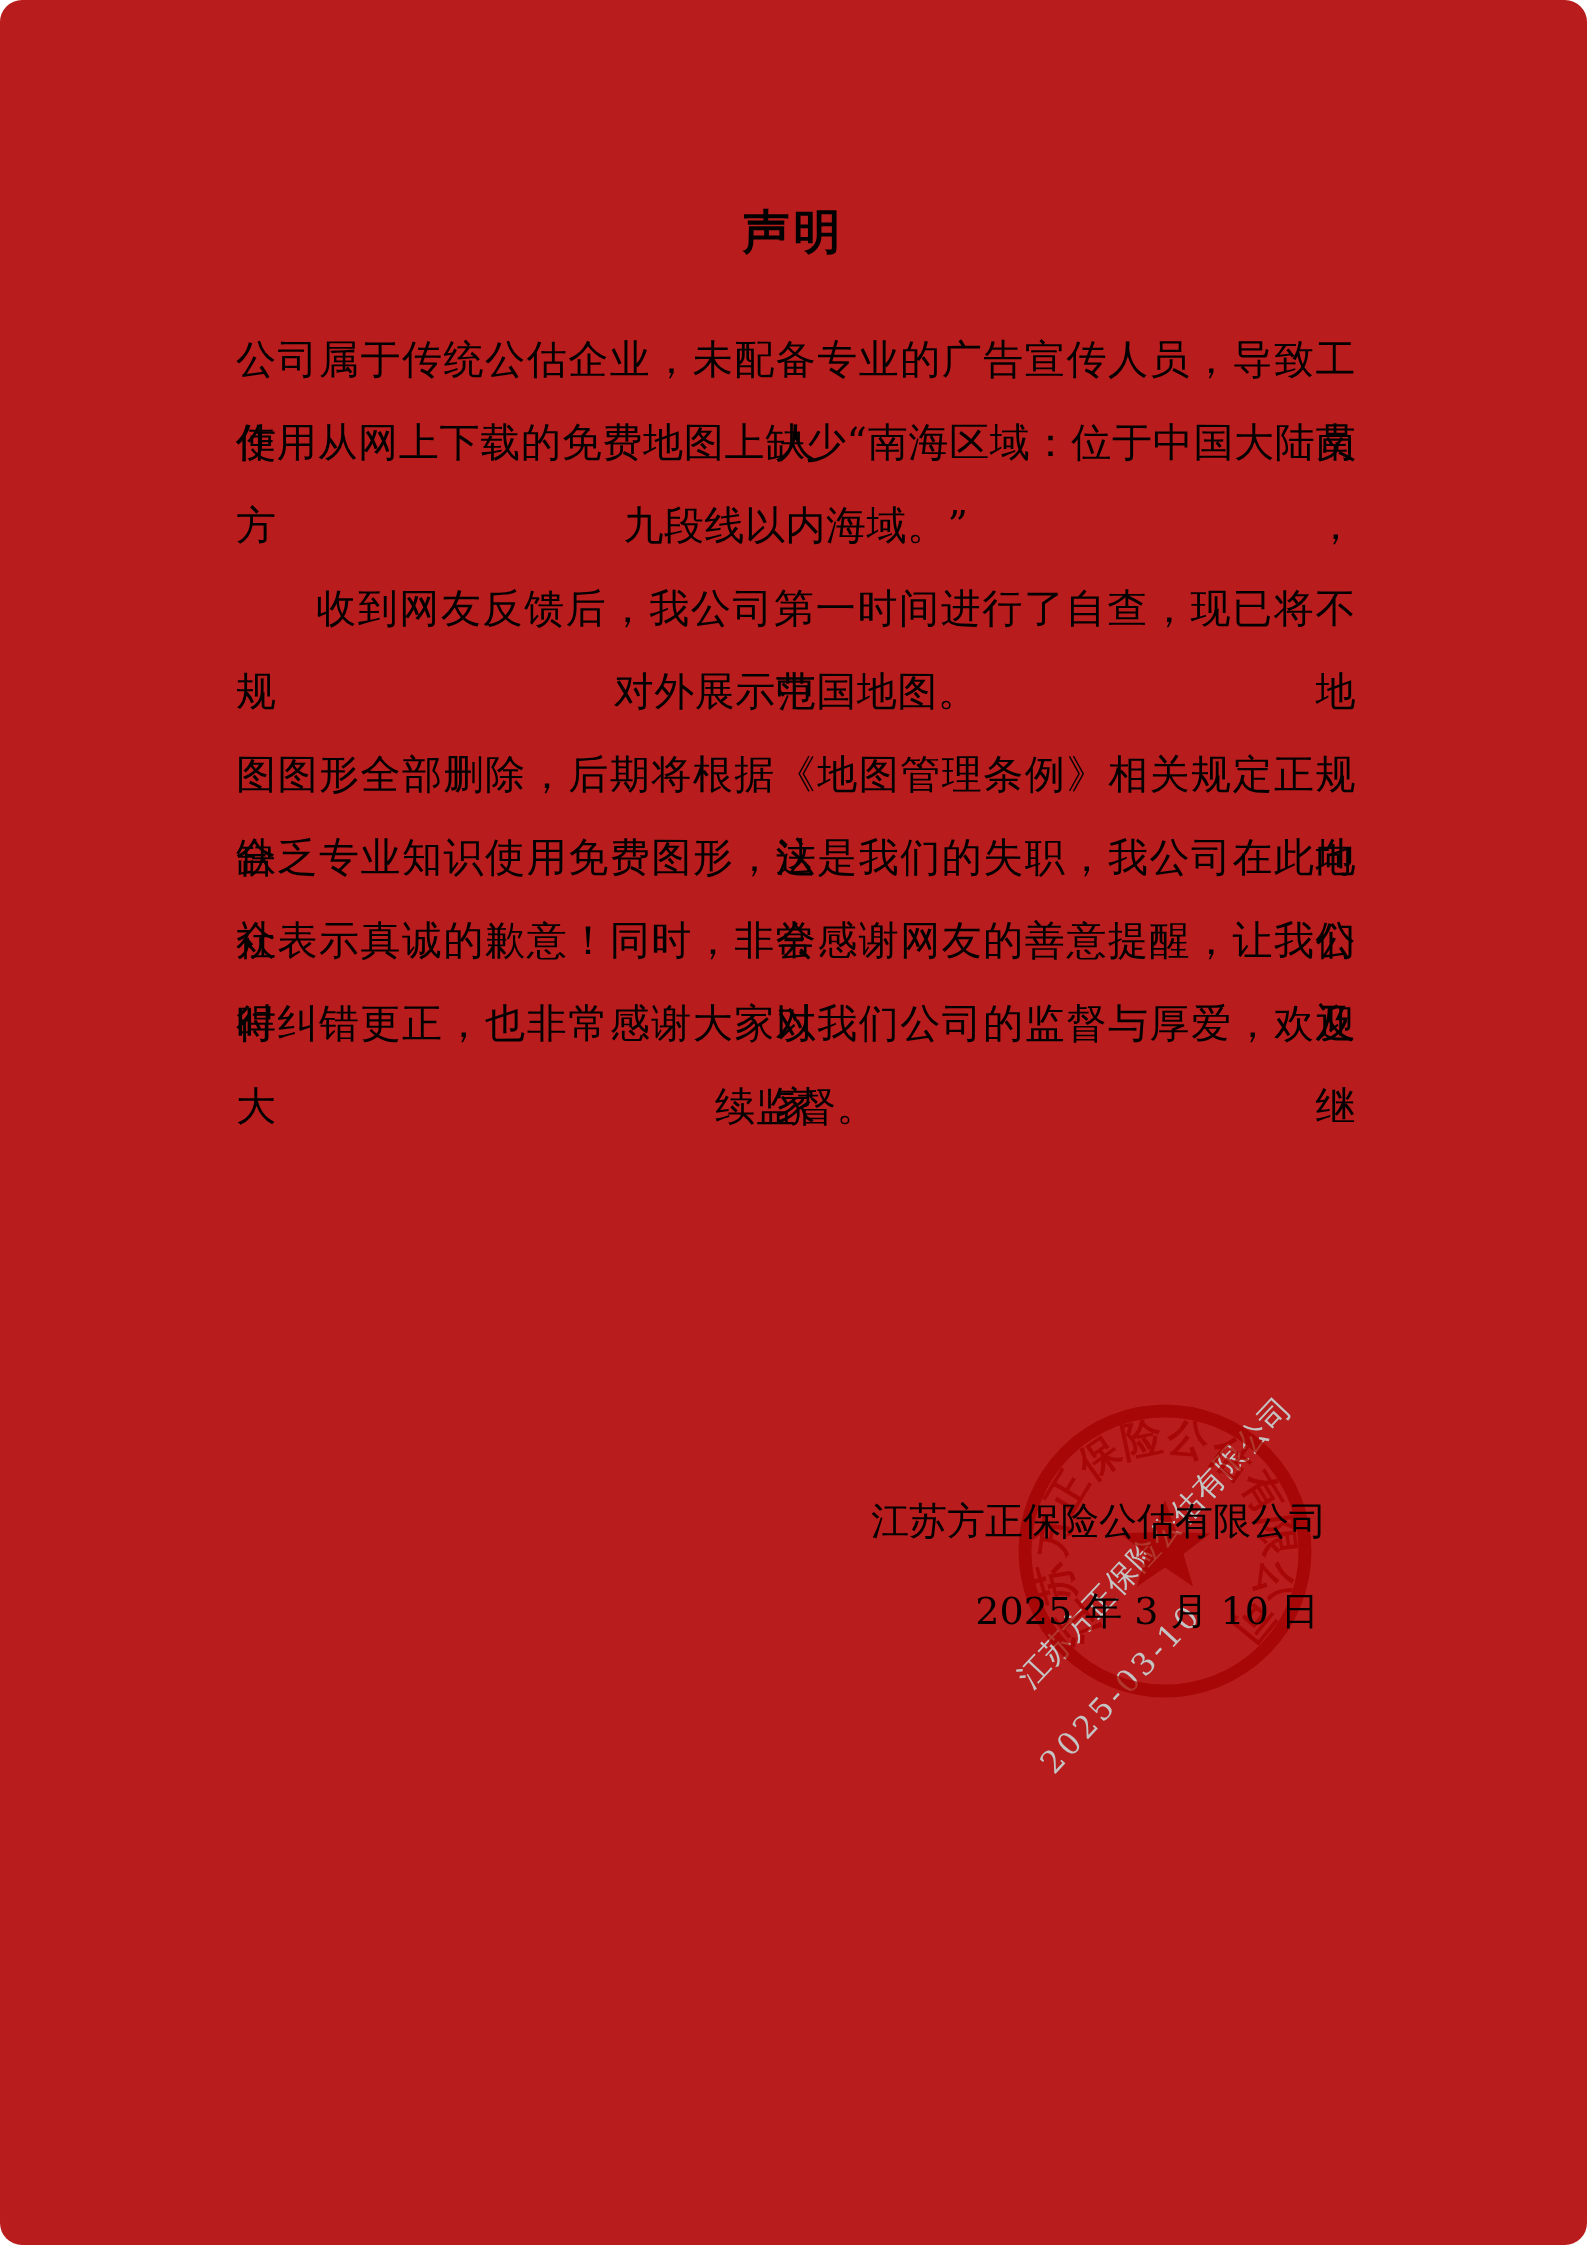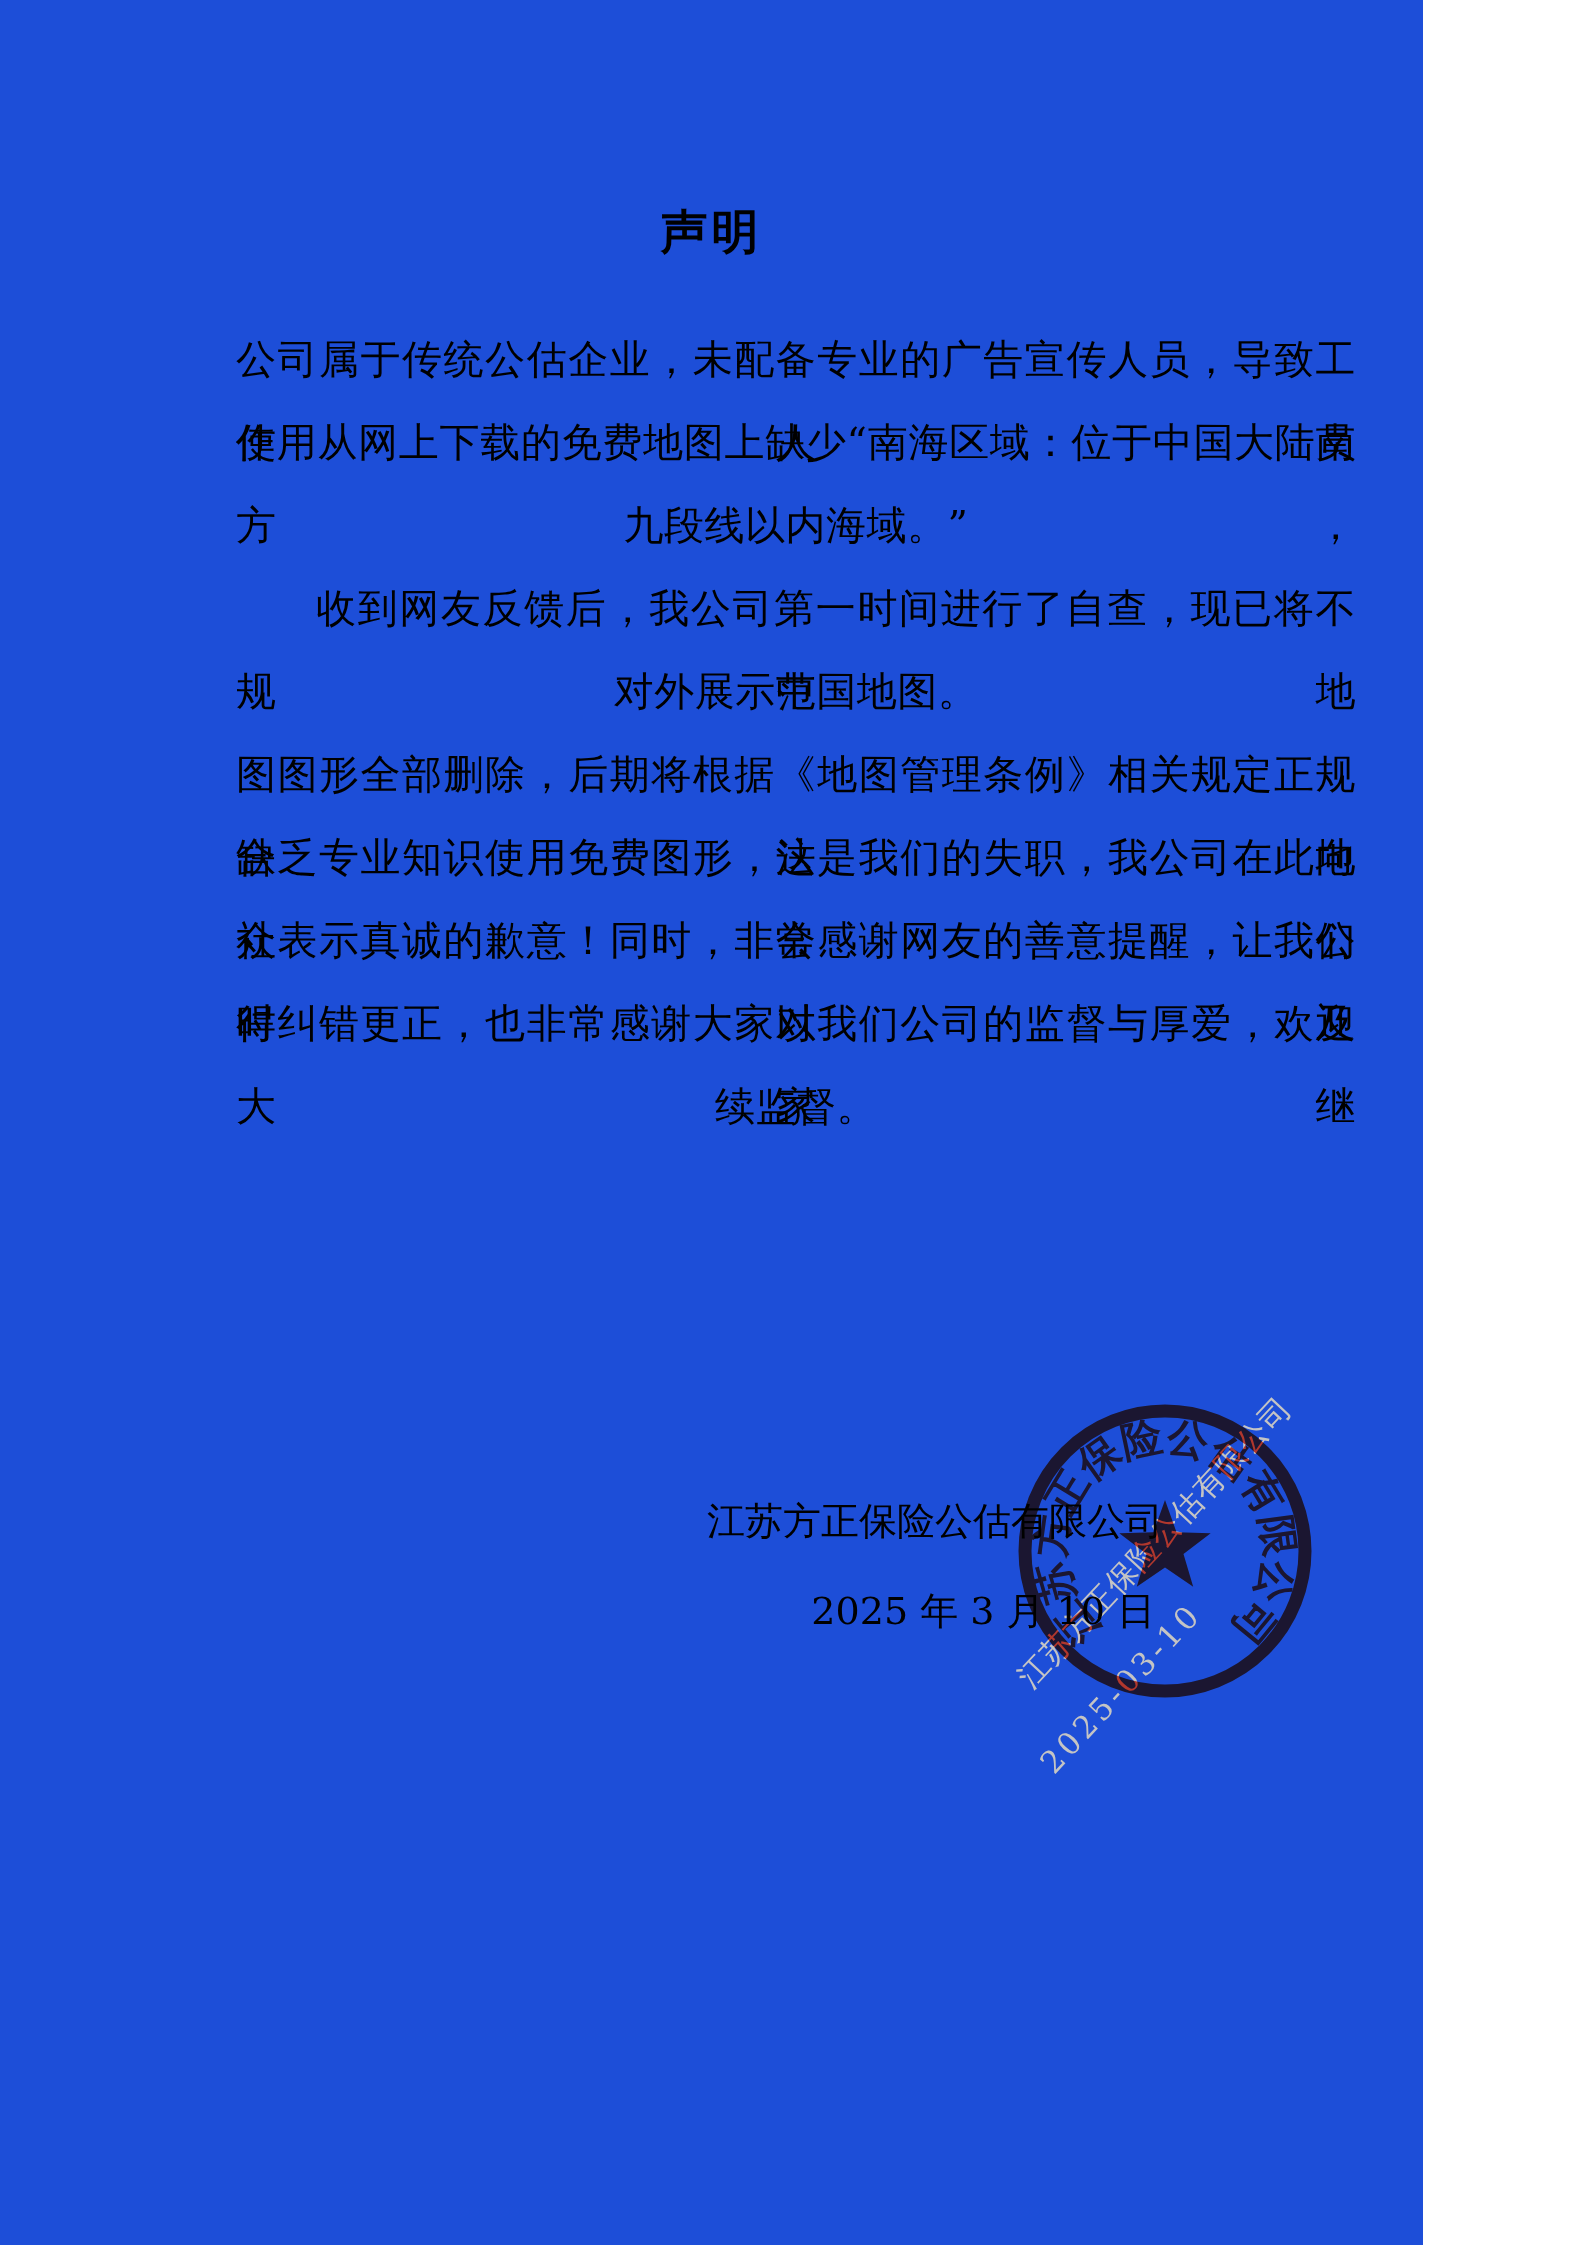--- a/index.html
+++ b/index.html
@@ -1,23 +1,24 @@
 <!DOCTYPE html>
 <html><head>
 <meta charset="utf-8">
 <style>
   html, body { margin: 0; padding: 0; background: #ffffff; }
   .page {
     position: relative;
-    width: 1423px;
+    width: 1587px;
     height: 2245px;
-    background: #1d4ed8;
+    background: #b91c1c;
     overflow: hidden;
     font-family: "DejaVu Serif", "Liberation Serif", serif;
     color: #000000;
+    border-radius: 22px;
   }
   .title {
     position: absolute;
     top: 200px;
     left: 0;
     width: 100%;
     height: 64px;
     line-height: 64px;
     margin: 0;
     text-align: center;

